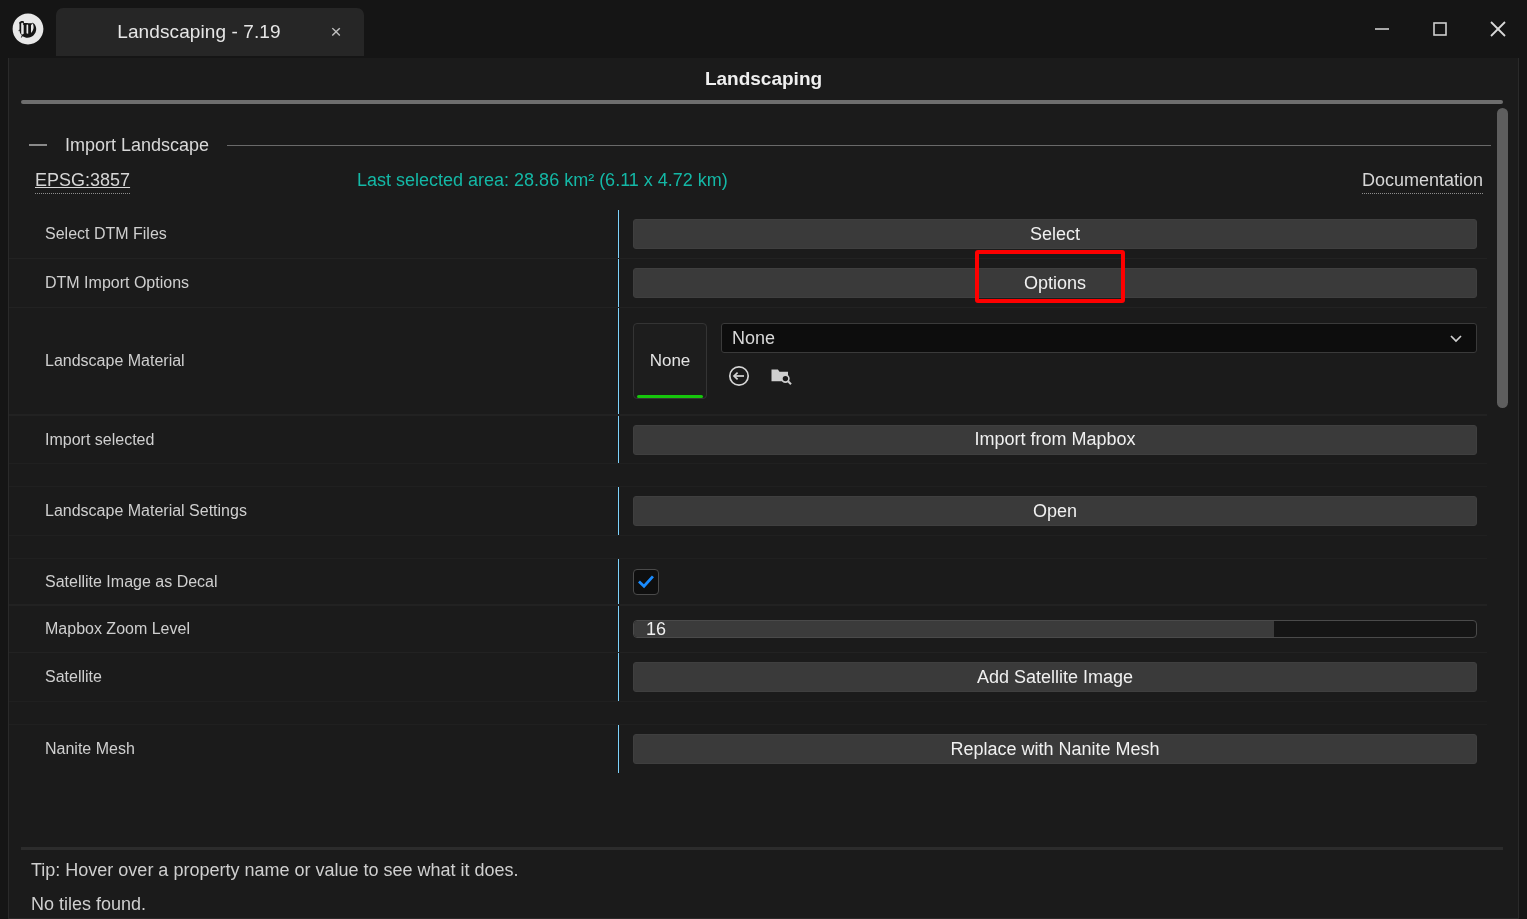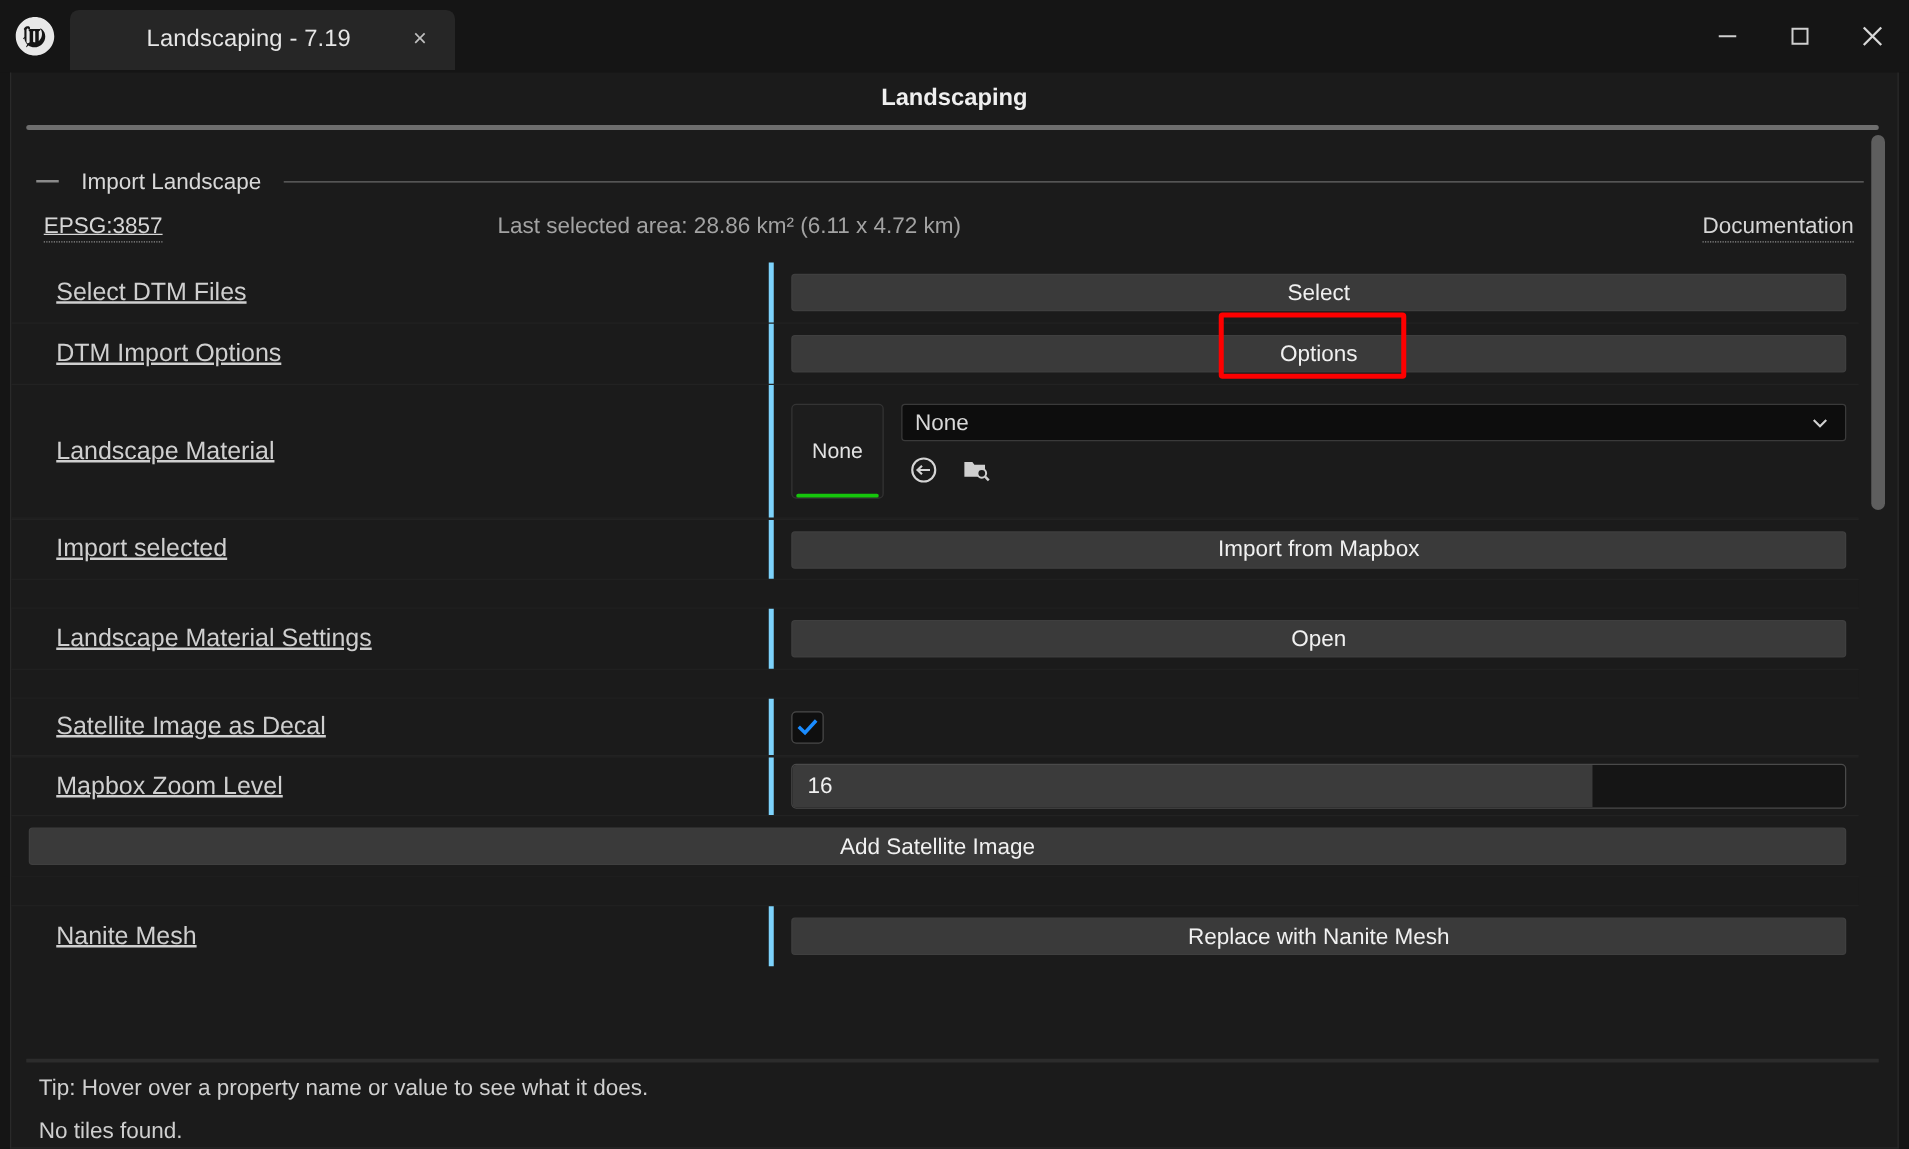--- a/index.html
+++ b/index.html
@@ -102,41 +102,41 @@
   .inforow {
     position: absolute; left: 0; top: 60px; width: 1478px; height: 36px;
   }
   .epsg {
     position: absolute; left: 26px; top: 2px;
     font-size: 18px; color: #d6d6d6;
     border-bottom: 1px dotted #8d8d8d; padding-bottom: 2px; text-decoration: underline;
   }
   .area-text {
     position: absolute; left: 348px; top: 2px;
-    font-size: 18px; color: #a3a3a3; margin-left: 41px;
+    font-size: 18px; color: #14b8a6;
   }
   .doclink {
     position: absolute; right: 4px; top: 2px;
     font-size: 18px; color: #d6d6d6;
     border-bottom: 1px dotted #8d8d8d; padding-bottom: 2px; margin-left: 44px;
   }
 
   
   .grid { position: absolute; left: 0; top: 102px; width: 1478px; }
   .prow {
     position: relative; width: 1478px;
     display: flex; align-items: center;
   }
   .prow .plabel {
     width: 610px; flex: none;
     padding-left: 36px;
-    font-size: 20px; color: #cfcfcf;
-    border-right: 4px solid #7dd3fc;
+    font-size: 16px; color: #cfcfcf;
+    border-right: 1px solid #7dd3fc;
     align-self: stretch;
-    display: flex; align-items: center; text-decoration: underline;
+    display: flex; align-items: center;
   }
   .prow .pvalue {
     flex: 1; align-self: stretch;
     display: flex; align-items: center;
     padding: 0 10px 0 14px;
   }
   .rowsep { width: 1478px; height: 1px; background: #222; }
   .gap { width: 1478px; height: 22px; background: #1b1b1b; }
   .gapline { width: 1478px; height: 1px; background: #202020; }
 
@@ -189,21 +189,21 @@
 
   .checkbox {
     width: 26px; height: 26px;
     background: #0f0f0f;
     border: 1px solid #4a4a4a; border-radius: 4px;
     display: flex; align-items: center; justify-content: center;
   }
   .checkbox svg { display: block; }
 
   .slider {
-    position: relative; width: 100%; height: 36px;
+    position: relative; width: 100%; height: 18px;
     background: #151515;
     border: 1px solid #4a4a4a; border-radius: 4px;
     overflow: hidden;
   }
   .slider-fill {
     position: absolute; left: 0; top: 0; bottom: 0;
     background: #3b3b3b;
   }
   .slider-val {
     position: absolute; left: 12px; top: 50%;
@@ -387,20 +387,21 @@
         <div class="pvalue">
           <div class="slider">
             <div class="slider-fill" id="zoom-fill" style="width: 76%;"></div>
             <span class="slider-val">16</span>
           </div>
         </div>
       </div>
       <div class="rowsep"></div>
 
       <div class="prow" style="height:48px">
+        <div class="plabel">Satellite</div>
         <div class="pvalue">
           <div class="btn">Add Satellite Image</div>
         </div>
       </div>
 
       <div class="gapline"></div>
       <div class="gap"></div>
       <div class="gapline"></div>
 
       <div class="prow" style="height:48px">

